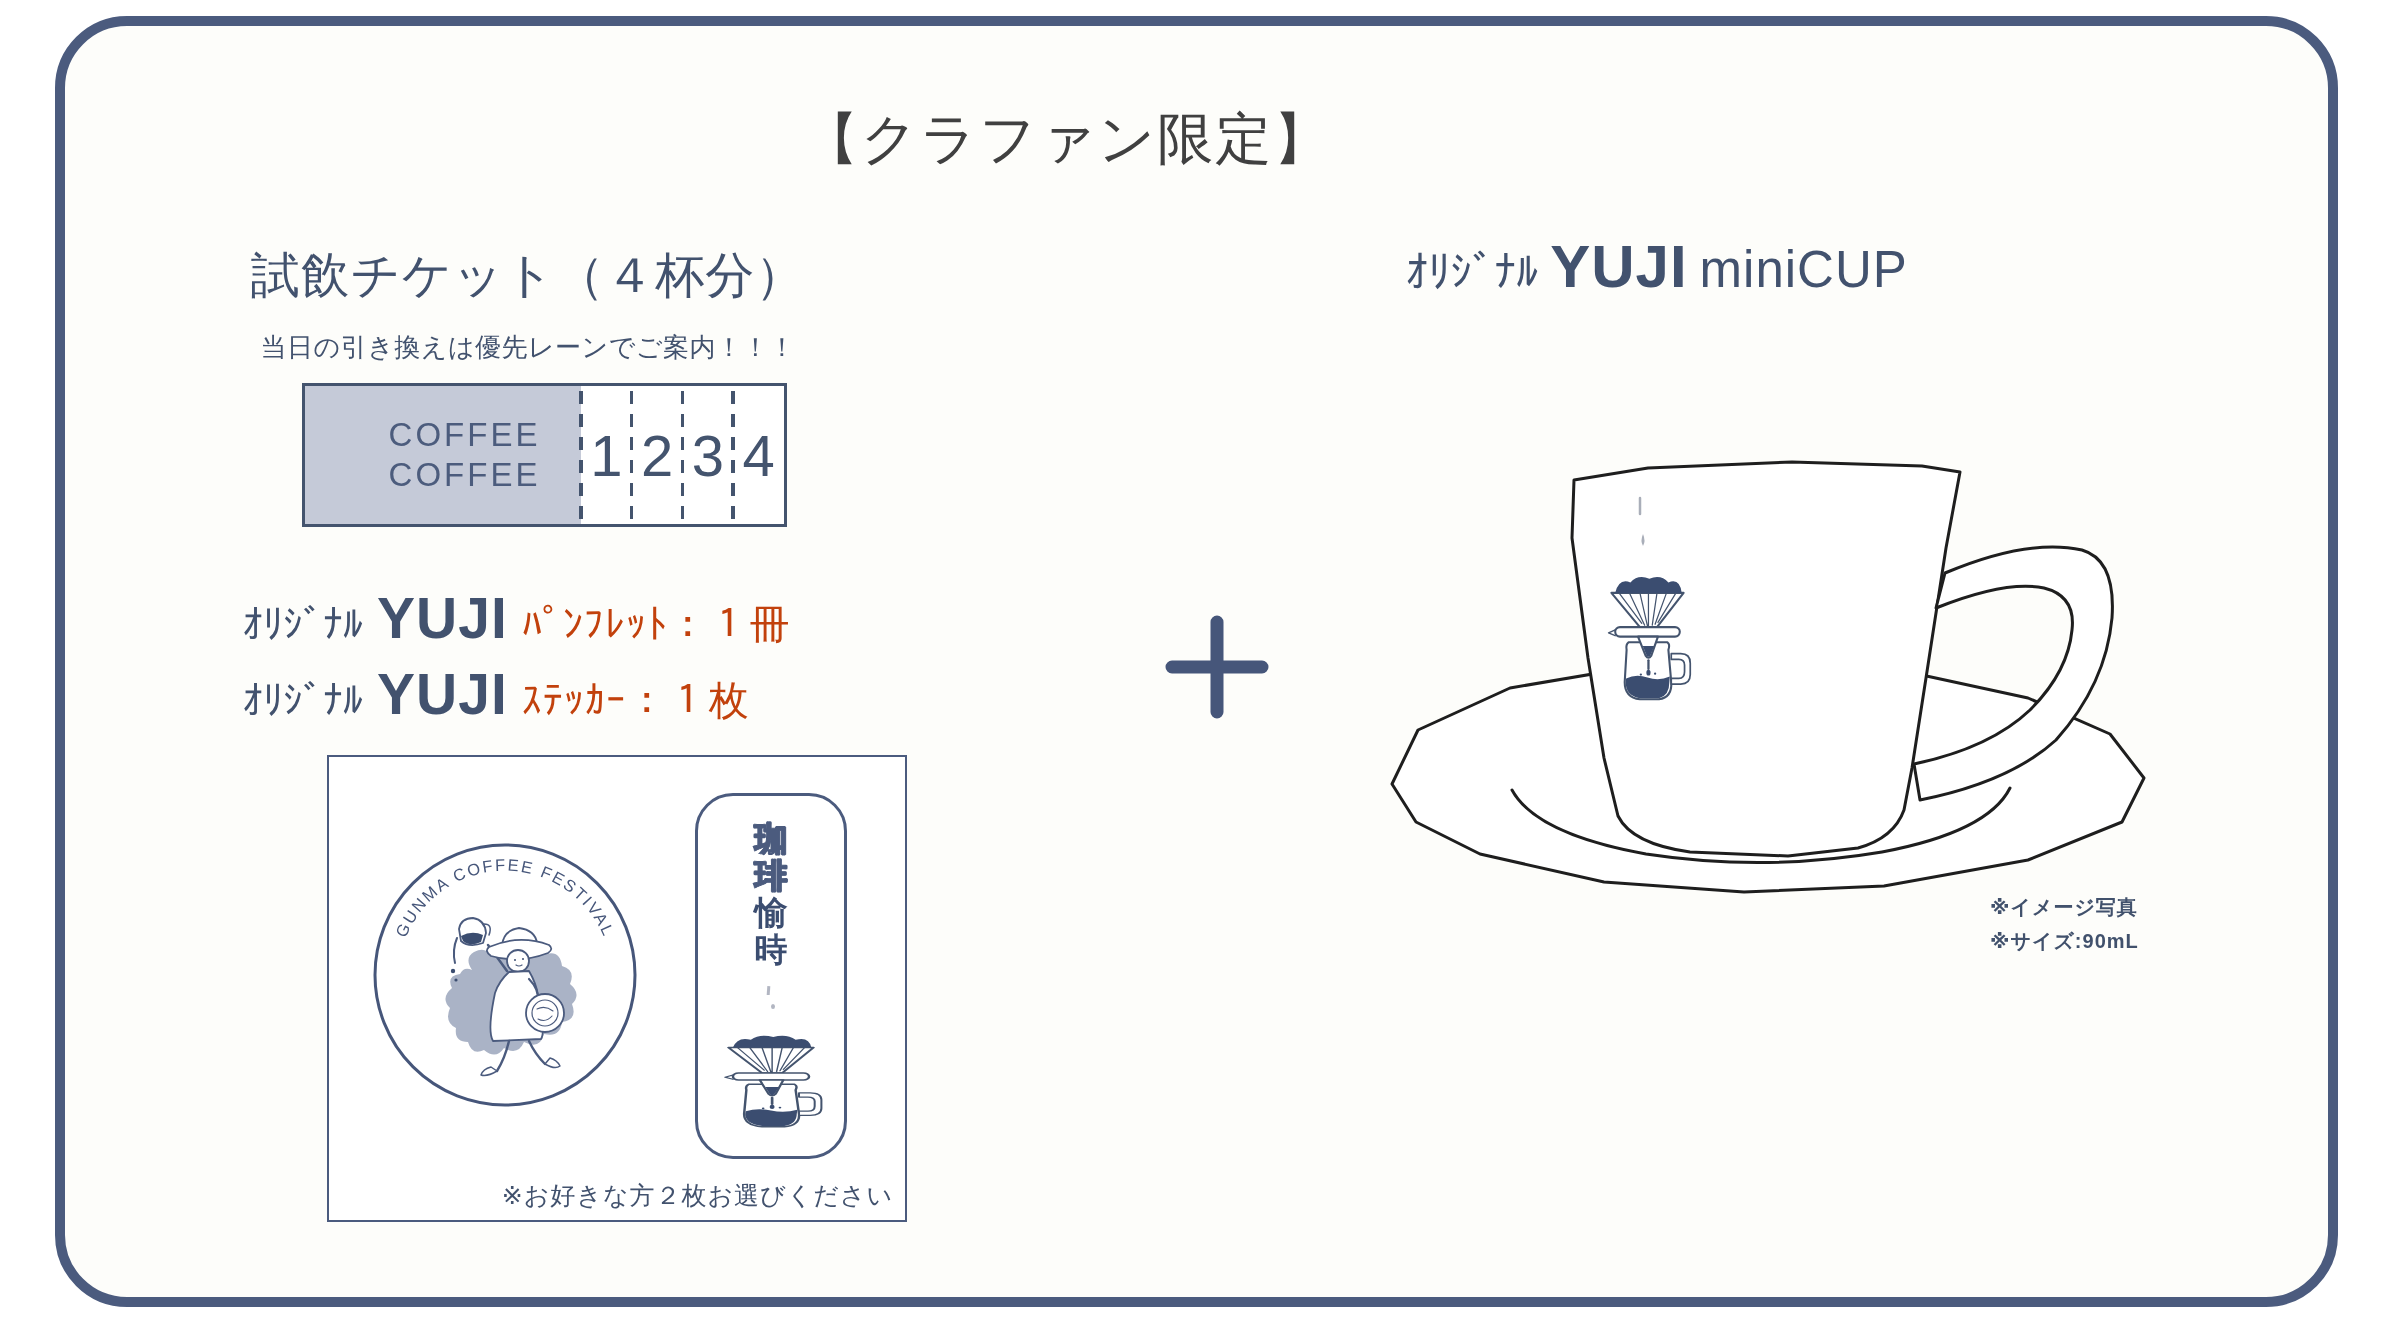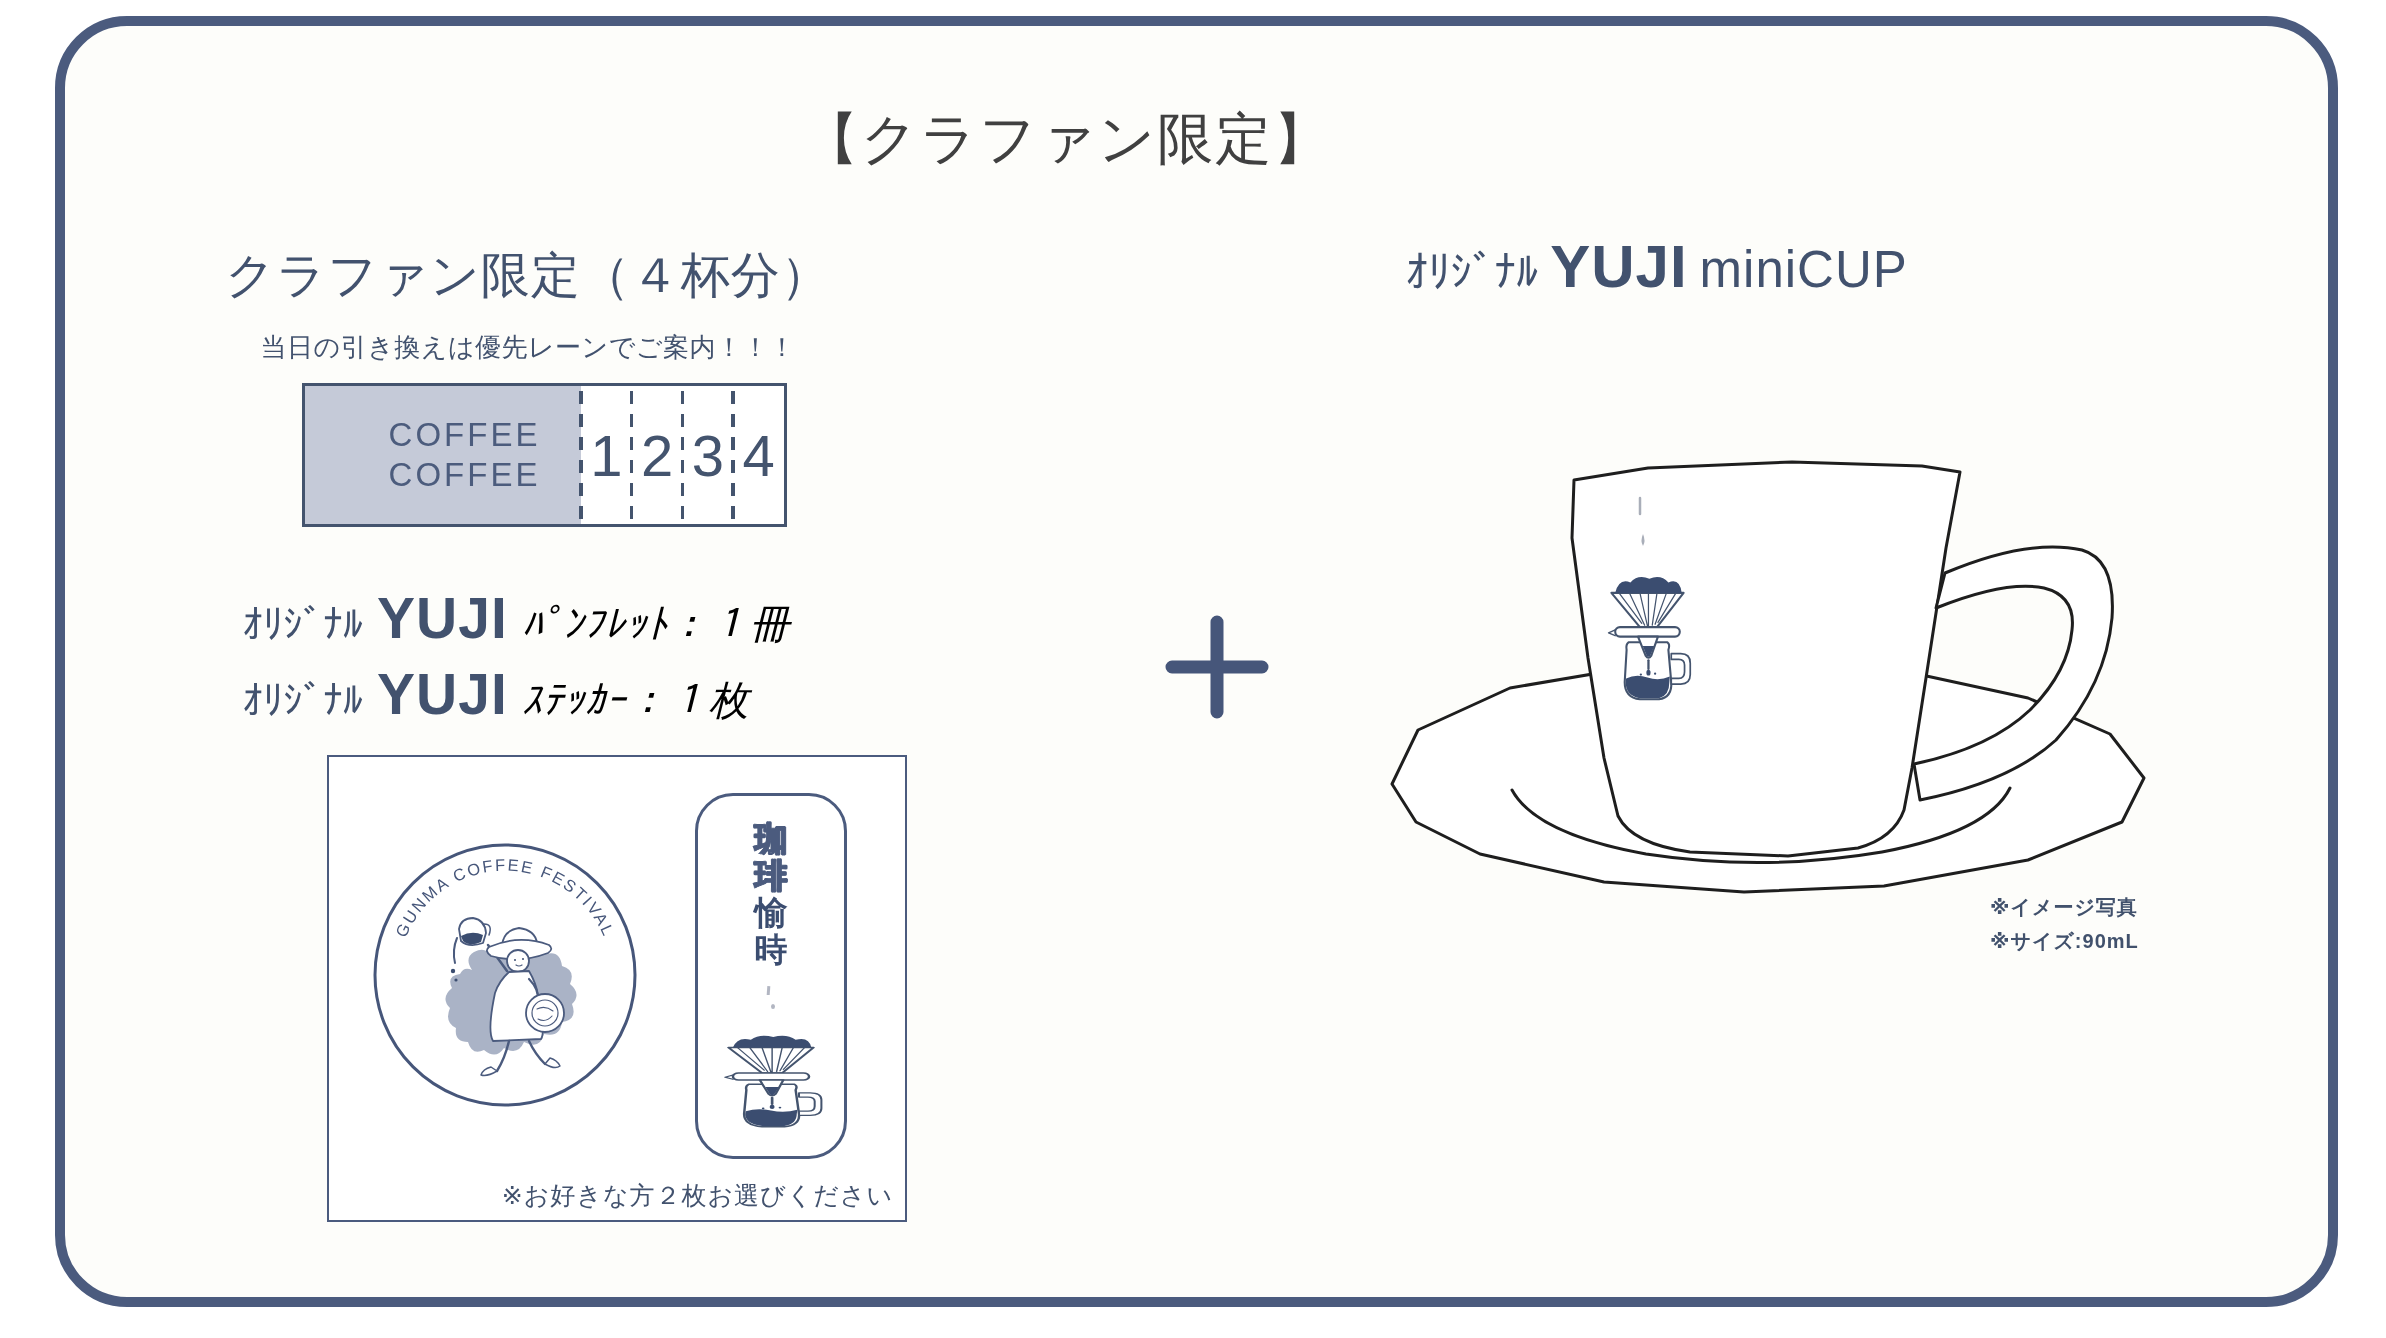--- a/index.html
+++ b/index.html
@@ -53,21 +53,21 @@
   .stub::before{
     content:"";position:absolute;left:-2px;top:5px;bottom:5px;width:3.5px;
     background:repeating-linear-gradient(180deg,#44546e 0 13px,transparent 13px 23px);
   }
 
   
   .item-lines{left:243px;top:585px;display:flex;flex-direction:column;row-gap:9px;}
   .item-line{display:flex;align-items:baseline;column-gap:14px;white-space:nowrap;}
   .item-prefix{font-size:40px;color:#42526e;}
   .item-brand{font-size:57px;font-weight:700;color:#42526e;letter-spacing:1px;}
-  .item-rest{font-size:40px;color:#000000;letter-spacing:1px;font-style:italic;}
+  .item-rest{font-size:40px;color:#c2410c;letter-spacing:1px;}
 
   
   .sticker-box{
     left:327px;top:755px;width:580px;height:467px;
     border:2px solid #4b5b7e;box-sizing:border-box;background:#fff;
   }
   .sticker-note{
     position:absolute;right:12px;bottom:8px;
     font-size:25px;color:#42526e;letter-spacing:1px;
   }
@@ -126,21 +126,21 @@
       <circle cx="43" cy="108" r="1.2" fill="#3b4d70" stroke="none"></circle>
       <circle cx="58" cy="107" r="1.2" fill="#3b4d70" stroke="none"></circle>
     </g>
   </defs>
 </svg>
 
 <div class="abs frame"></div>
 
 <div class="abs main-title">【クラファン限定】</div>
 
-<div class="abs left-heading">クラファン限定（４杯分）</div>
+<div class="abs left-heading">試飲チケット（４杯分）</div>
 <div class="abs left-subheading">当日の引き換えは優先レーンでご案内！！！</div>
 
 <div class="abs ticket">
   <div class="ticket-label">
     <span>COFFEE</span>
     <span>COFFEE</span>
   </div>
   <div class="ticket-stubs">
     <div class="stub">1</div>
     <div class="stub">2</div>

